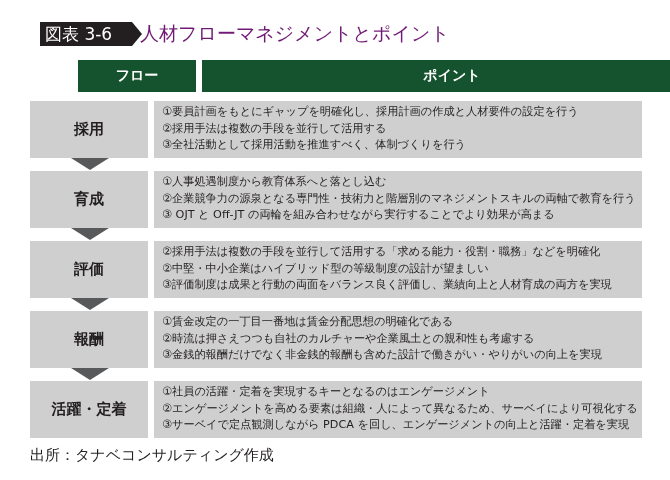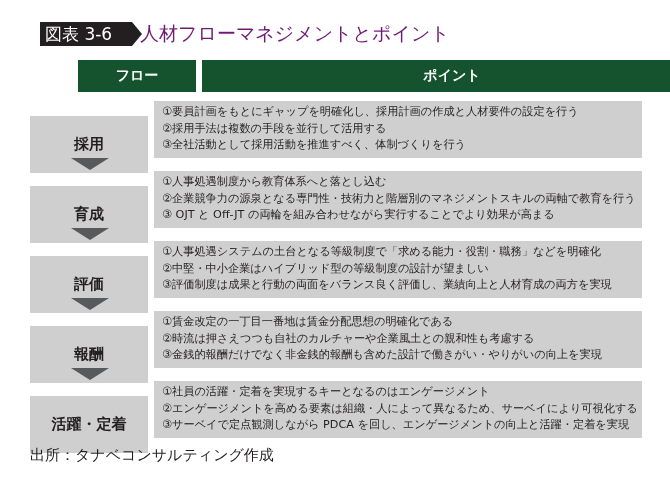--- a/index.html
+++ b/index.html
@@ -20,21 +20,21 @@
   .head {
     position: absolute; top: 60px; height: 32px; background: #14532d; color: #fff;
     font-weight: bold; font-size: 14px; display: flex; align-items: center; justify-content: center; margin-left: 48px;
   }
   .head.left { left: 30px; width: 118px; }
   .head.right { left: 154px; width: 500px; }
   .row { position: absolute; left: 30px; width: 612px; height: 57px; }
   .flow {
     position: absolute; left: 0; top: 0; width: 118px; height: 57px; background: #cfcfd0;
     display: flex; align-items: center; justify-content: center;
-    font-weight: bold; font-size: 15px; color: #231f20; margin-top: 15px;
+    font-weight: bold; font-size: 15px; color: #231f20;
   }
   .points {
     position: absolute; left: 124px; top: 0; width: 488px; height: 57px; background: #cfcfd0;
     box-sizing: border-box; padding: 3px 8px 0 8px;
     font-size: 11.2px; line-height: 16.5px; color: #231f20; white-space: nowrap; overflow: hidden;
   }
   .points div { height: 16.5px; }
   .arrow {
     position: absolute; left: 41px; top: 57px; width: 0; height: 0;
     border-left: 19px solid transparent; border-right: 19px solid transparent;
@@ -69,21 +69,21 @@
     <div>①人事処遇制度から教育体系へと落とし込む</div>
     <div>②企業競争力の源泉となる専門性・技術力と階層別のマネジメントスキルの両軸で教育を行う</div>
     <div>③ OJT と Off-JT の両輪を組み合わせながら実行することでより効果が高まる</div>
   </div>
   <div class="arrow"></div>
 </div>
 
 <div class="row" style="top:241px">
   <div class="flow">評価</div>
   <div class="points">
-    <div>①人事処遇システムの土台となる等級制度で「求める能力・役割・職務」などを明確化</div>
+    <div>②採用手法は複数の手段を並行して活用する「求める能力・役割・職務」などを明確化</div>
     <div>②中堅・中小企業はハイブリッド型の等級制度の設計が望ましい</div>
     <div>③評価制度は成果と行動の両面をバランス良く評価し、業績向上と人材育成の両方を実現</div>
   </div>
   <div class="arrow"></div>
 </div>
 
 <div class="row" style="top:311px">
   <div class="flow">報酬</div>
   <div class="points">
     <div>①賃金改定の一丁目一番地は賃金分配思想の明確化である</div>

